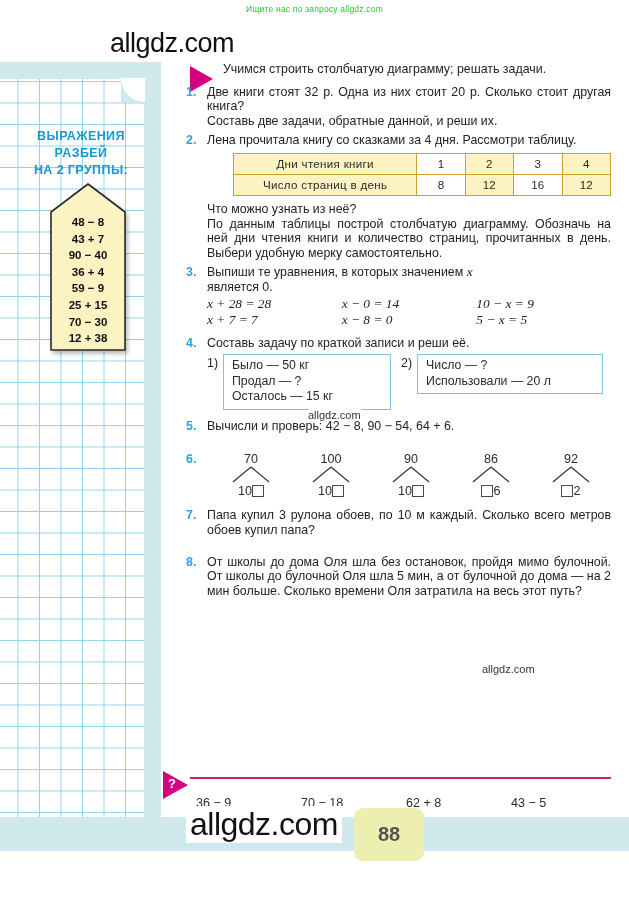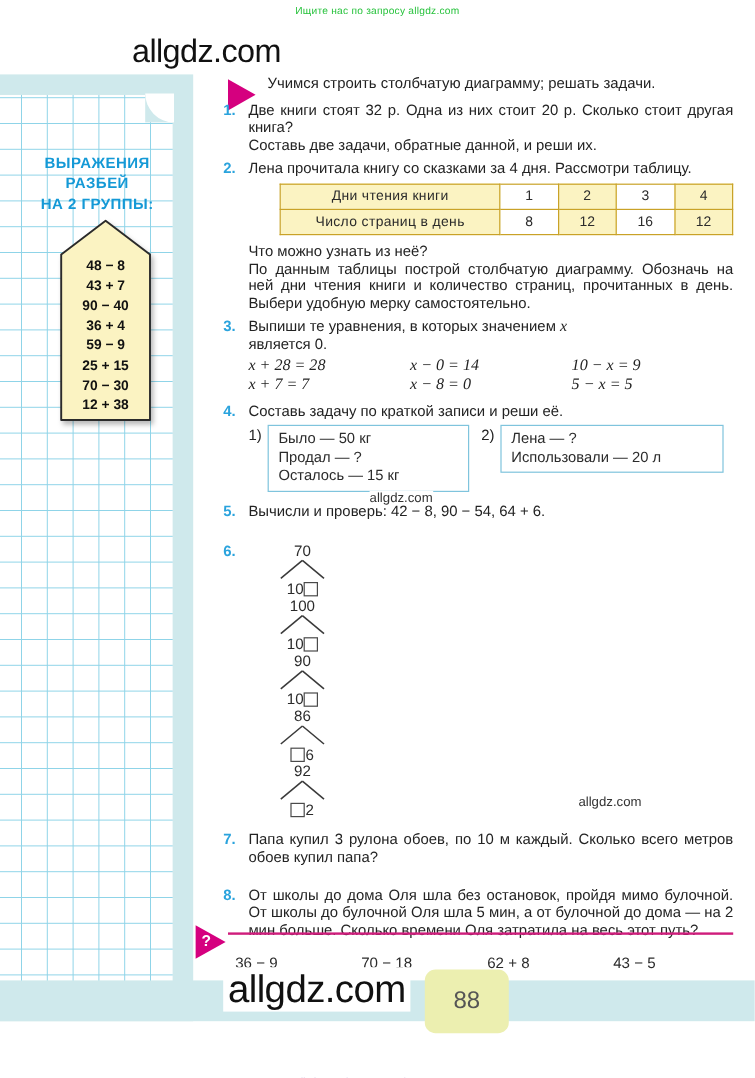--- a/index.html
+++ b/index.html
@@ -128,21 +128,21 @@
   .bwrap{display:flex;align-items:flex-start;}
   .blabel{font-size:12.4px;margin-right:5px;padding-top:2px;}
   .bbox{
     border:1.3px solid #7fc4dd;padding:3px 8px 4px 8px;
     font-size:12.3px;line-height:15.5px;color:#2b2b2b;
   }
   .bbox.w1{width:150px;}
   .bbox.w2{width:168px;}
 
   
-  .trees{display:flex;margin-top:19px;padding-left:4px;flex-direction:column;}
+  .trees{display:flex;margin-top:19px;padding-left:4px;}
   .tree{width:82px;text-align:center;font-size:12.6px;color:#2b2b2b;}
   .tree .top{display:block;height:14px;}
   .tree svg{display:block;margin:0 auto;}
   .leaves{display:flex;justify-content:center;gap:0;align-items:center;height:15px;}
   .sq{display:inline-block;width:10px;height:10px;border:1.2px solid #4a4a4a;}
 
   
   .rule{
     position:absolute;left:190px;top:777px;width:421px;height:1.6px;background:#cf1d7c;
   }
@@ -159,21 +159,21 @@
     position:absolute;left:196px;top:796px;width:420px;
     display:flex;font-size:12.6px;color:#2b2b2b;
   }
   .botrow span{width:105px;}
 
   
   .pagenum{
     position:absolute;left:354px;top:808px;width:70px;height:53px;
     background:#ecefb0;border-radius:9px;
     display:flex;align-items:center;justify-content:center;
-    font-size:20px;font-weight:normal;color:#555;
+    font-size:20px;font-weight:bold;color:#555;
   }
 
   
   .footer{
     position:absolute;left:0;top:896px;width:629px;text-align:center;
     font-size:7.5px;color:#8b6fbe;letter-spacing:.3px;
   }
 </style>
 </head>
 <body>
@@ -281,21 +281,21 @@
           <span class="blabel">1)</span>
           <div class="bbox w1">
             <div>Было  —  50  кг</div>
             <div>Продал  —  ?</div>
             <div>Осталось  —  15  кг</div>
           </div>
         </div>
         <div class="bwrap">
           <span class="blabel">2)</span>
           <div class="bbox w2">
-            <div>Лена  —  ?</div>
+            <div>Число  —  ?</div>
             <div>Использовали  —  20  л</div>
           </div>
         </div>
       </div>
     </div>
 
     <div class="task" style="margin-top:9px;">
       <span class="num">5.</span>
       <div>Вычисли  и  проверь:  42 − 8,  90 − 54,  64 + 6.</div>
     </div>

